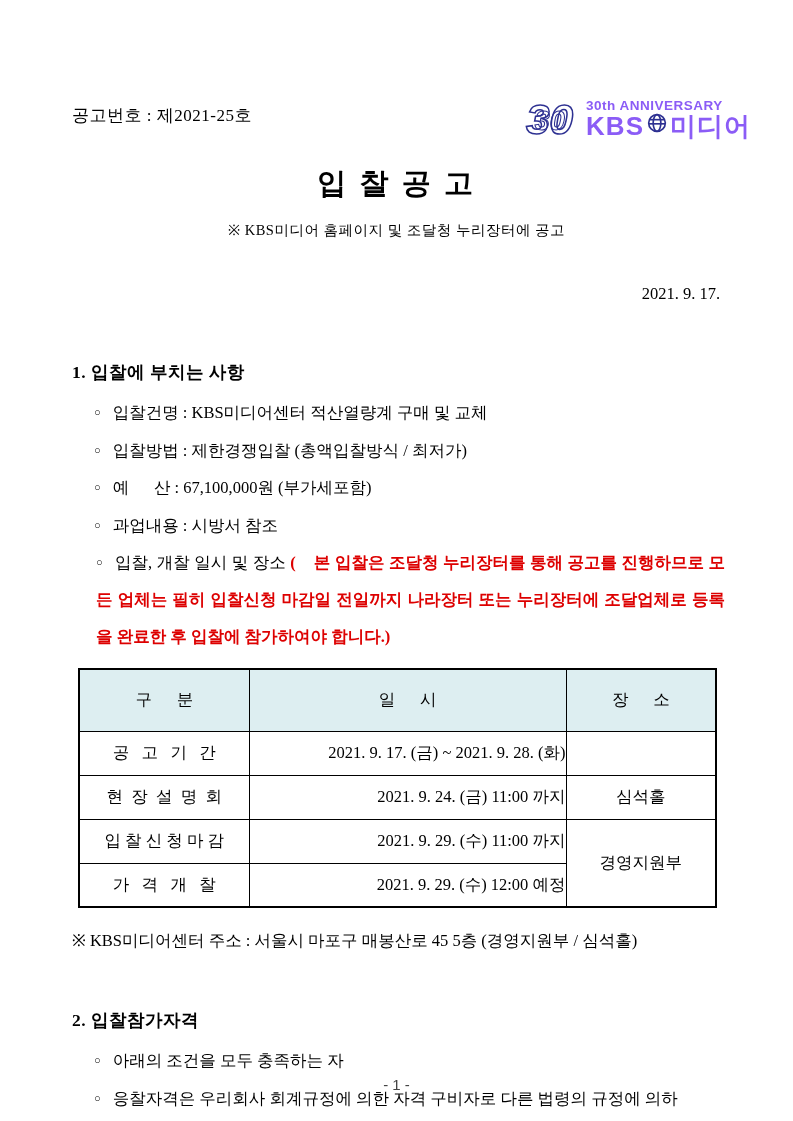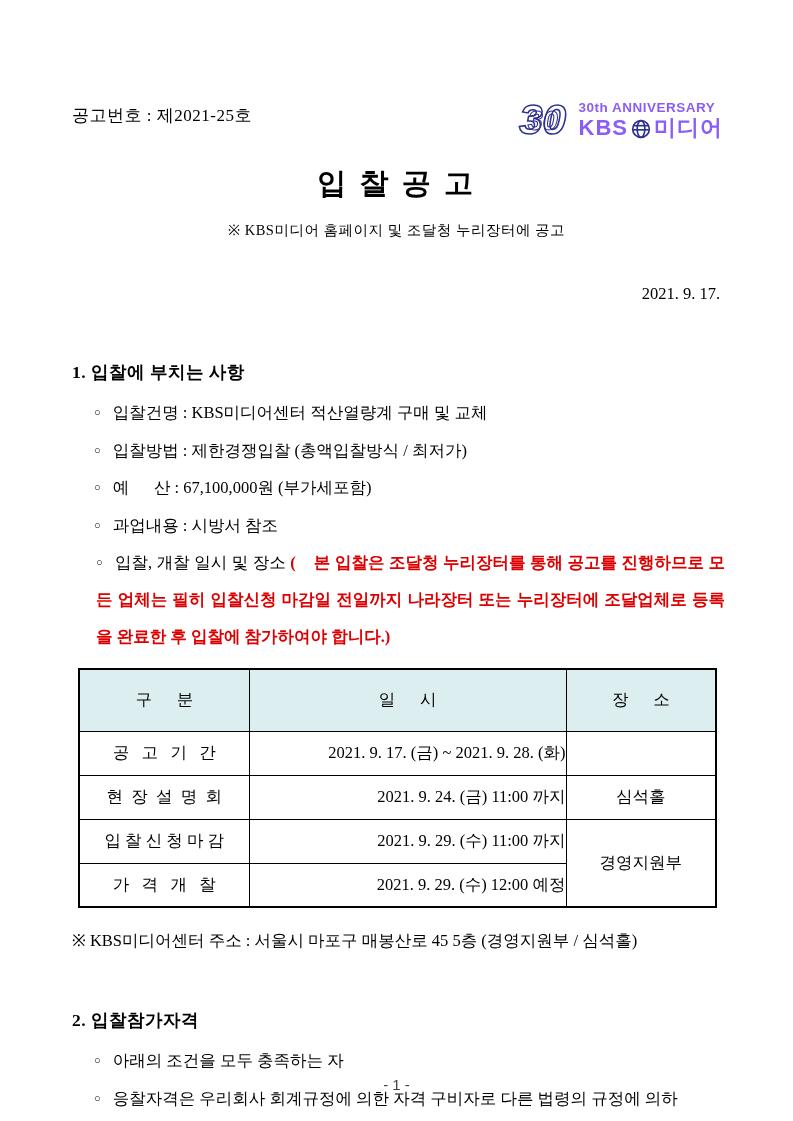--- a/index.html
+++ b/index.html
@@ -9,34 +9,34 @@
     width:793px; height:1121px;
     margin:0 auto;
     background:#ffffff;
     overflow:hidden;
     font-family:"Liberation Serif","DejaVu Serif",serif;
     color:#000000;
   }
   
   .header-row {
     display:flex; justify-content:space-between; align-items:flex-start;
-    padding:92px 70px 0 72px;
+    padding:92px 42px 0 72px;
   }
   .notice-number { font-size:17px; margin-top:12px; letter-spacing:0.5px; }
   .logo { display:flex; align-items:center; gap:4px; color:#8b5cf6; }
   .logo-mark { width:58px; height:56px; flex:0 0 auto; }
   .logo-right { display:flex; flex-direction:column; line-height:1.05; }
   .logo-anniv {
     font-family:"Liberation Sans","DejaVu Sans",sans-serif;
     font-weight:bold; font-size:13.5px; letter-spacing:0.5px;
   }
   .logo-brand {
-    display:flex; align-items:flex-end; gap:3px;
+    display:flex; align-items:flex-start; gap:3px;
     font-family:"Liberation Sans","DejaVu Sans",sans-serif;
-    font-weight:bold; font-size:22px; letter-spacing:1px;
+    font-weight:bold; font-size:26px; letter-spacing:1px;
   }
   .globe-icon { width:20px; height:20px; }
   
   .doc-title {
     text-align:center; margin-top:16px;
     font-size:29px; font-weight:bold; letter-spacing:3px;
     white-space:pre;
   }
   .doc-subtitle { text-align:center; margin-top:15px; font-size:14.5px; letter-spacing:0.5px; }
   .doc-date { text-align:right; padding-right:73px; margin-top:44px; font-size:16.5px; }

